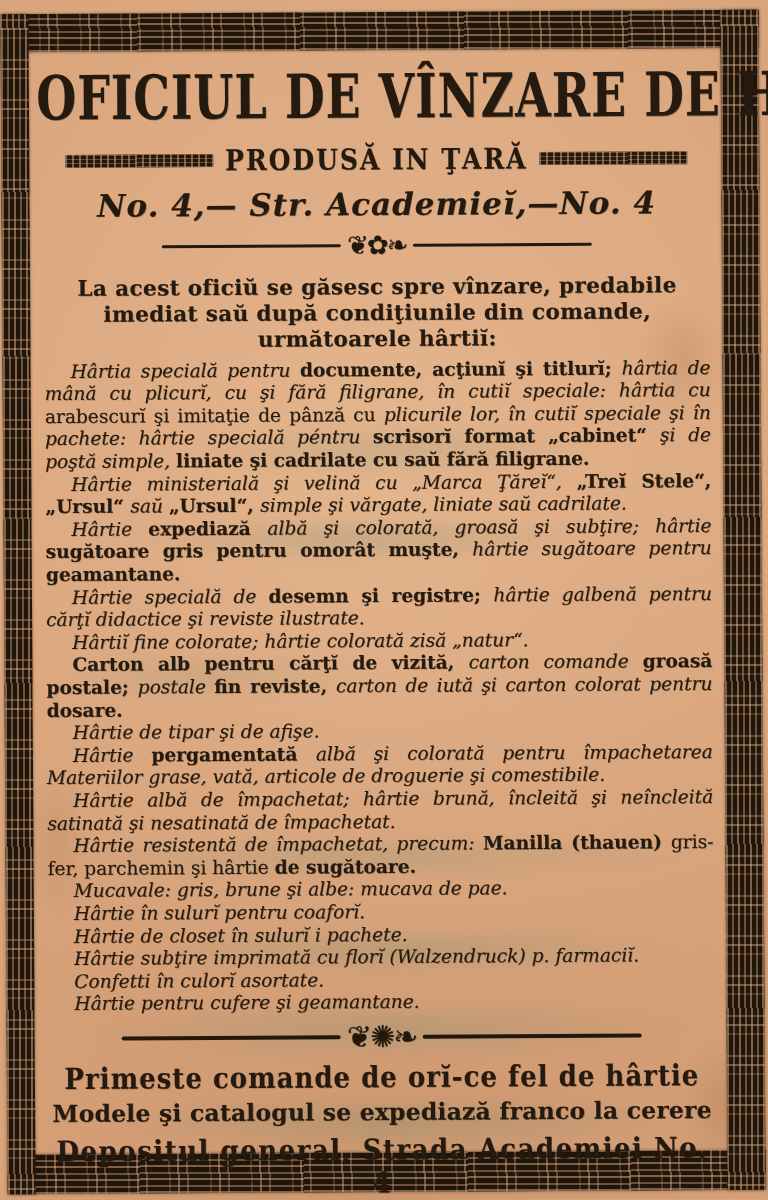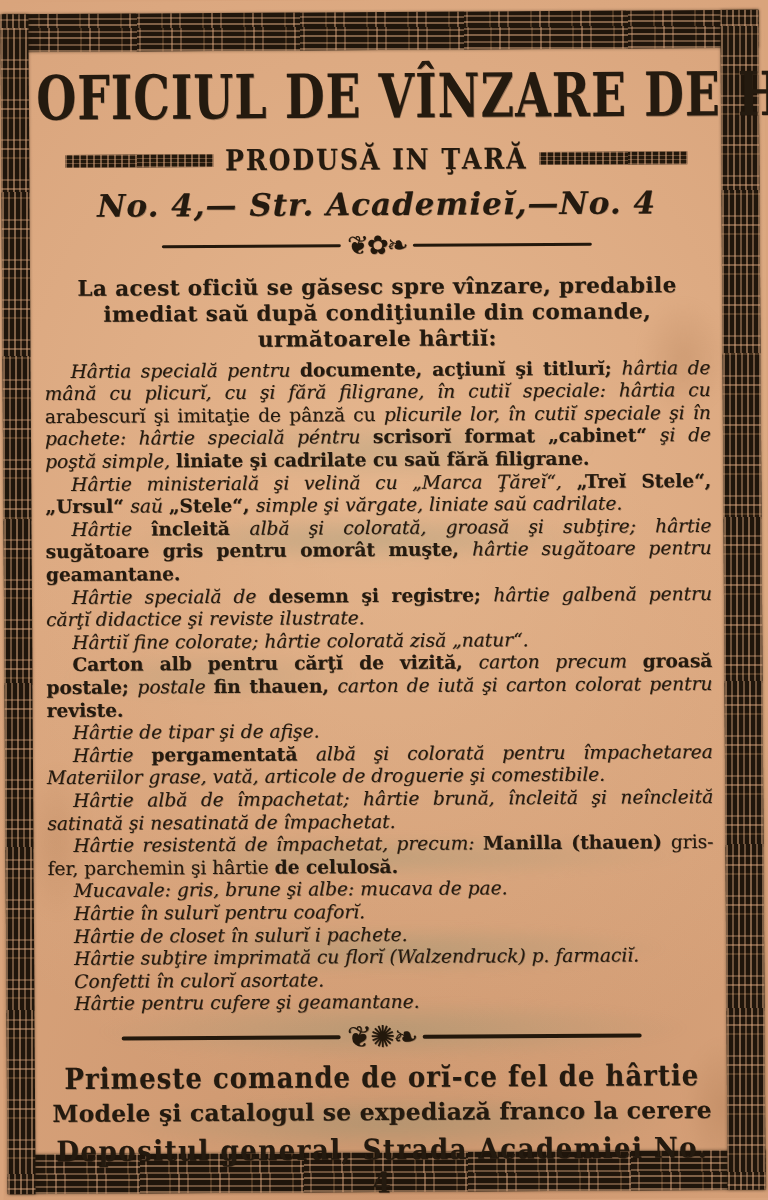--- a/index.html
+++ b/index.html
@@ -125,29 +125,29 @@
         <div class="line"></div>
         <div class="orn">❦✿❧</div>
         <div class="line"></div>
       </div>
     </div>
 
     <div class="intro">La acest oficiŭ se găsesc spre vînzare, predabile imediat saŭ după condiţiunile din comande, următoarele hârtiĭ:</div>
 
     <div class="paper-list">
         <p><span class="i">Hârtia specială pentru </span><span class="b">documente, acţiunĭ şi titlurĭ; </span><span class="i">hârtia de mână cu plicurĭ, cu şi fără filigrane, în cutiĭ speciale: hârtia cu </span><span class="r">arabescurĭ şi imitaţie de pânză cu </span><span class="i">plicurile lor, în cutiĭ speciale şi în pachete: hârtie specială péntru </span><span class="b">scrisorĭ format „cabinet“ </span><span class="i">şi de poştă simple, </span><span class="b">liniate şi cadrilate cu saŭ fără filigrane.</span></p>
-        <p><span class="i">Hârtie ministerială şi velină cu „Marca Ţăreĭ“, </span><span class="b">„Treĭ Stele“, „Ursul“ </span><span class="i">saŭ </span><span class="b">„Stele“, </span><span class="i">simple şi vărgate, liniate saŭ cadrilate.</span></p>
-        <p><span class="i">Hârtie </span><span class="b">încleită </span><span class="i">albă şi colorată, groasă şi subţire; hârtie </span><span class="b">sugătoare gris pentru omorât muşte, </span><span class="i">hârtie sugătoare pentru </span><span class="b">geamantane.</span></p>
+        <p><span class="i">Hârtie ministerială şi velină cu „Marca Ţăreĭ“, </span><span class="b">„Treĭ Stele“, „Ursul“ </span><span class="i">saŭ </span><span class="b">„Ursul“, </span><span class="i">simple şi vărgate, liniate saŭ cadrilate.</span></p>
+        <p><span class="i">Hârtie </span><span class="b">expediază </span><span class="i">albă şi colorată, groasă şi subţire; hârtie </span><span class="b">sugătoare gris pentru omorât muşte, </span><span class="i">hârtie sugătoare pentru </span><span class="b">geamantane.</span></p>
         <p><span class="i">Hârtie specială de </span><span class="b">desemn şi registre; </span><span class="i">hârtie galbenă pentru cărţĭ didactice şi reviste ilustrate.</span></p>
         <p><span class="i">Hârtiĭ fine colorate; hârtie colorată zisă „natur“.</span></p>
-        <p><span class="b">Carton alb pentru cărţĭ de vizită, </span><span class="i">carton precum </span><span class="b">groasă postale; </span><span class="i">postale </span><span class="b">fin thauen, </span><span class="i">carton de iută şi carton colorat pentru </span><span class="b">reviste.</span></p>
+        <p><span class="b">Carton alb pentru cărţĭ de vizită, </span><span class="i">carton comande </span><span class="b">groasă postale; </span><span class="i">postale </span><span class="b">fin reviste, </span><span class="i">carton de iută şi carton colorat pentru </span><span class="b">dosare.</span></p>
         <p><span class="i">Hârtie de tipar şi de afişe.</span></p>
         <p><span class="i">Hârtie </span><span class="b">pergamentată </span><span class="i">albă şi colorată pentru împachetarea Materiilor grase, vată, articole de droguerie şi comestibile.</span></p>
         <p><span class="i">Hârtie albă de împachetat; hârtie brună, încleită şi neîncleită satinată şi nesatinată de împachetat.</span></p>
-        <p><span class="i">Hârtie resistentă de împachetat, precum: </span><span class="b">Manilla (thauen) </span><span class="r">gris-fer, parchemin şi hârtie </span><span class="b">de celulosă.</span></p>
+        <p><span class="i">Hârtie resistentă de împachetat, precum: </span><span class="b">Manilla (thauen) </span><span class="r">gris-fer, parchemin şi hârtie </span><span class="b">de sugătoare.</span></p>
         <p><span class="i">Mucavale: gris, brune şi albe: mucava de pae.</span></p>
         <p><span class="i">Hârtie în sulurĭ pentru coaforĭ.</span></p>
         <p><span class="i">Hârtie de closet în sulurĭ  i pachete.</span></p>
         <p><span class="i">Hârtie subţire imprimată cu florĭ (Walzendruck) p. farmaciĭ.</span></p>
         <p><span class="i">Confetti în culorĭ asortate.</span></p>
         <p><span class="i">Hârtie pentru cufere şi geamantane.</span></p>
       </div>
 
     <div class="divider second">
       <div class="line"></div>

